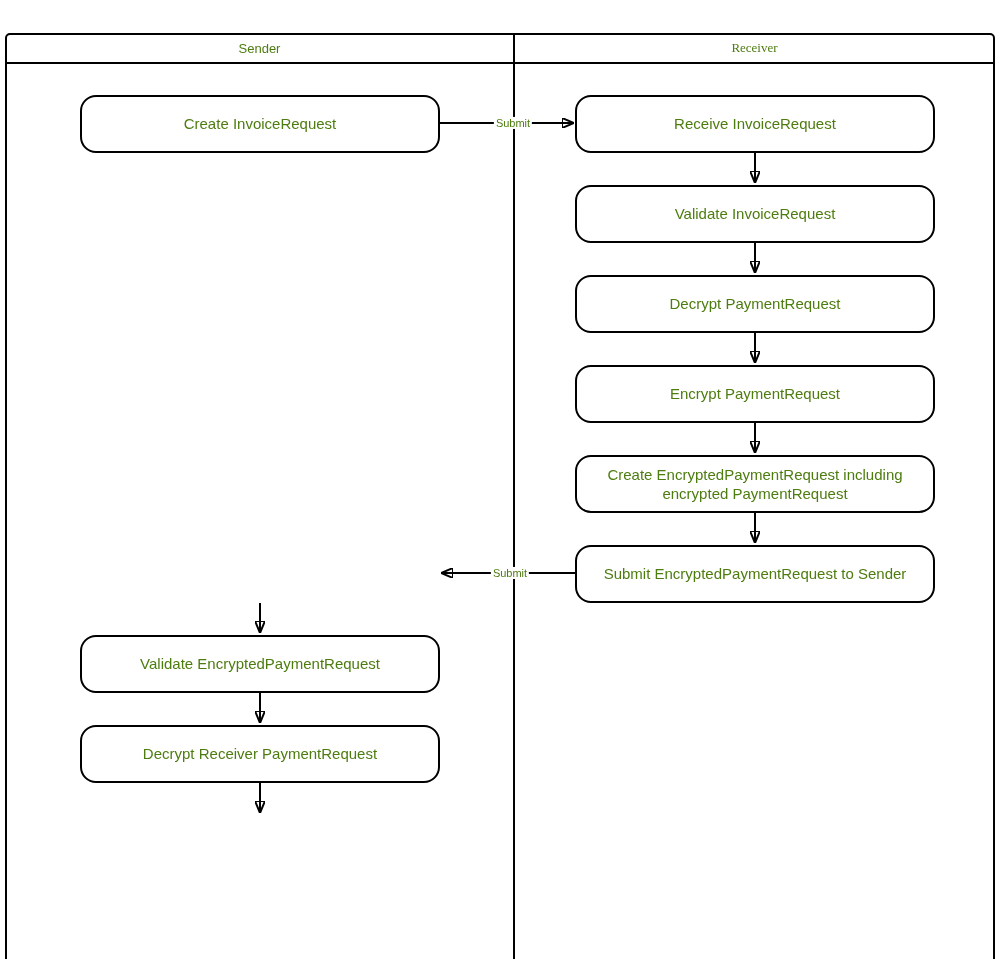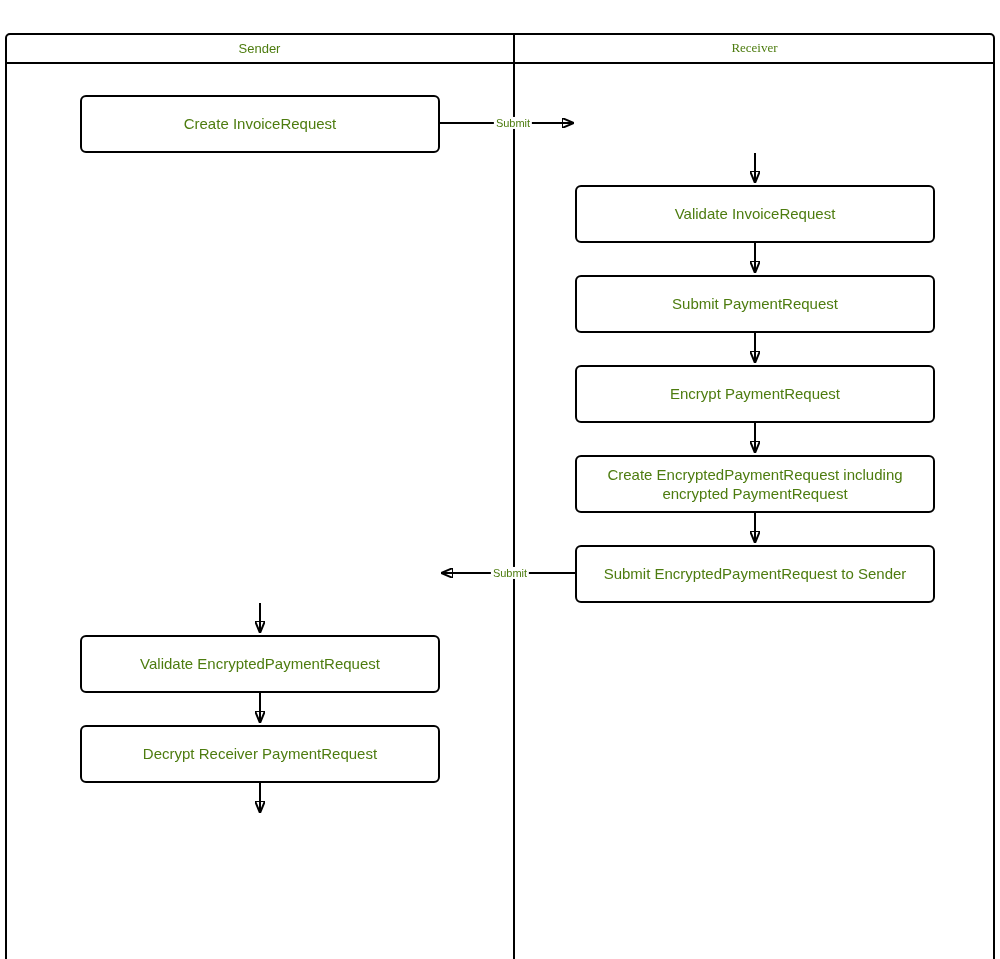--- a/index.html
+++ b/index.html
@@ -49,21 +49,21 @@
     width: 1000px; height: 959px;
     pointer-events: none;
   }
   .arrows path { stroke: #000000; stroke-width: 2; fill: none; }
   .node {
     position: absolute;
     width: 360px; height: 58px;
     box-sizing: border-box;
     background: #ffffff;
     border: 2px solid #000000;
-    border-radius: 6px;
+    border-radius: 16px;
     display: flex; align-items: center; justify-content: center;
     text-align: center;
     font-size: 15px;
     line-height: 1.3;
     padding: 0 12px;
   }
   .edge-label {
     position: absolute;
     transform: translate(-50%, -50%);
     background: #ffffff;
@@ -103,22 +103,23 @@
 
     <path d="M260,578 V607" marker-end="url(#arrow)"></path>
     <path d="M260,668 V697" marker-end="url(#arrow)"></path>
     <path d="M260,758 V787" marker-end="url(#arrow)"></path>
   </svg>
 
   <div class="node" style="left:80px; top:70px">Create InvoiceRequest</div>
   <div class="node" style="left:80px; top:610px">Validate EncryptedPaymentRequest</div>
   <div class="node" style="left:80px; top:700px">Decrypt Receiver PaymentRequest</div>
 
+  <div class="node" style="left:575px; top:70px">Receive InvoiceRequest</div>
   <div class="node" style="left:575px; top:160px">Validate InvoiceRequest</div>
-  <div class="node" style="left:575px; top:250px">Submit PaymentRequest</div>
+  <div class="node" style="left:575px; top:250px">Decrypt PaymentRequest</div>
   <div class="node" style="left:575px; top:340px">Encrypt PaymentRequest</div>
   <div class="node" style="left:575px; top:520px">Submit EncryptedPaymentRequest to Sender</div>
   <div class="node" style="left:575px; top:430px">Create EncryptedPaymentRequest including encrypted PaymentRequest</div>
 
   <div class="edge-label" style="left:513px; top:98px">Submit</div>
   <div class="edge-label" style="left:510px; top:548px">Submit</div>
 
 </div>
 
 </body></html>

